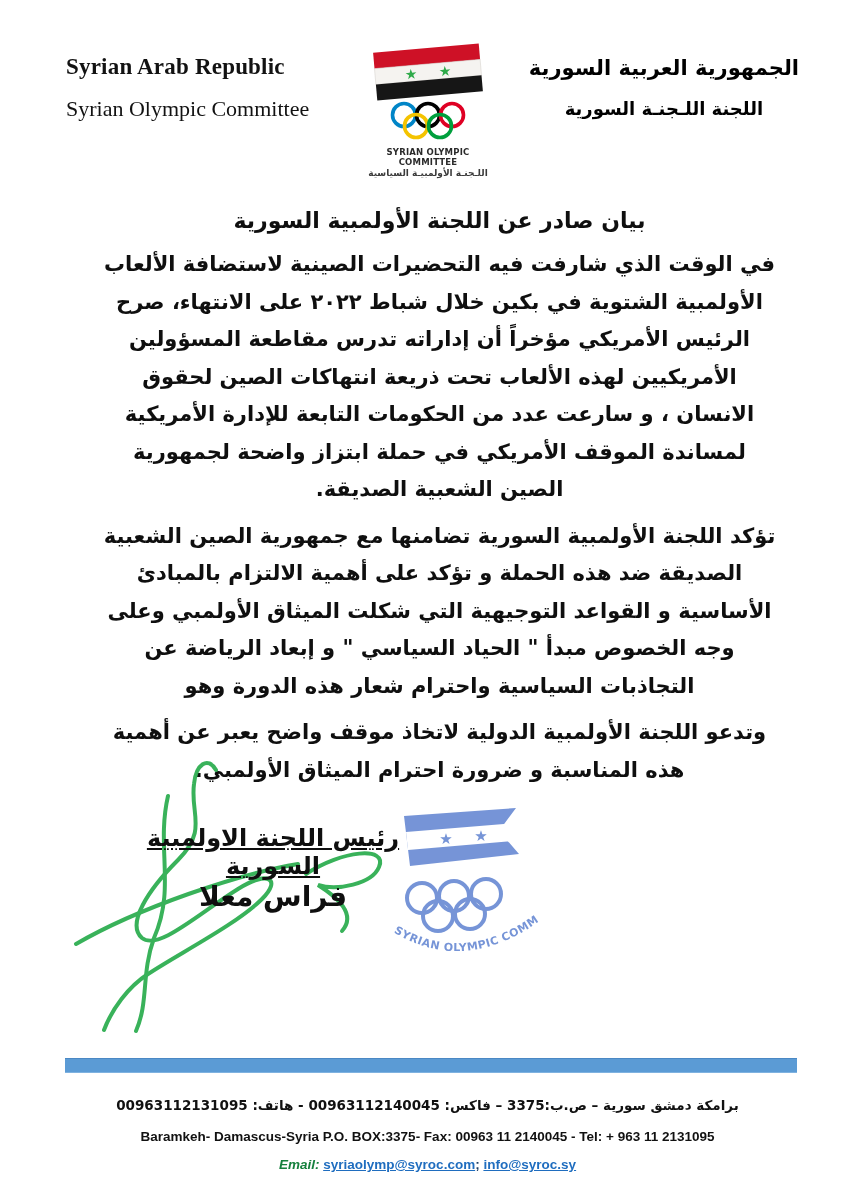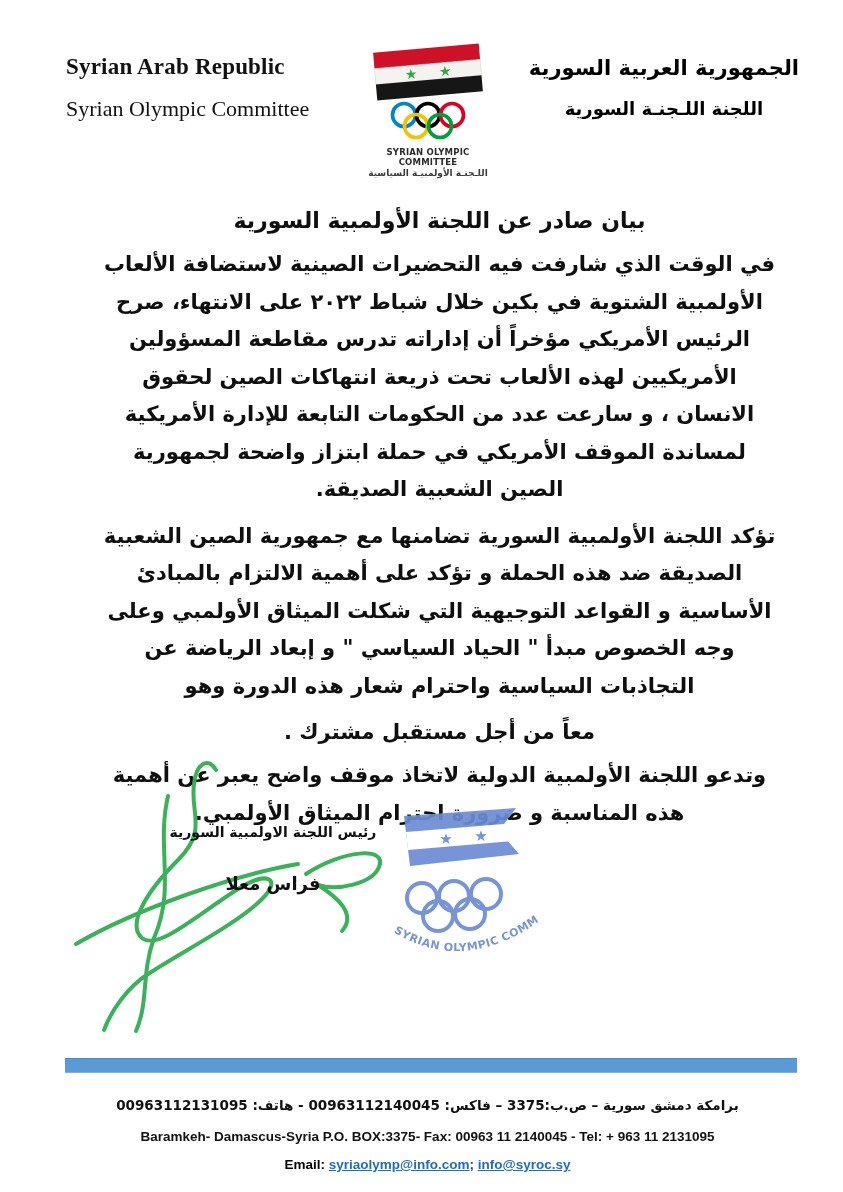--- a/index.html
+++ b/index.html
@@ -40,36 +40,36 @@
   .doc-title{font-size:22px;text-align:center;margin:0 0 13px 0;}
   .doc-body p{font-size:21px;line-height:37.5px;text-align:center;margin:0 0 9px 0;}
   .doc-body p.centered{text-align:center;}
   .slogan{font-size:21px;text-align:center;margin:15px 0 13px 0;}
   
   .sig-scribble{position:absolute;left:56px;top:738px;width:380px;height:302px;pointer-events:none;}
   .sig-text{
     position:absolute;left:128px;top:824px;width:290px;
     direction:rtl;text-align:center;font-weight:bold;color:#0f0f0f;
   }
-  .sig-title{font-size:14px;}
-  .sig-name{font-size:18px;margin-top:33px;}
+  .sig-title{font-size:24px;text-decoration:underline;}
+  .sig-name{font-size:28px;}
   .stamp{position:absolute;left:386px;top:804px;width:160px;height:170px;opacity:.92;}
   
   .footer-bar{
     position:absolute;left:65px;top:1058px;width:732px;height:13px;
     background:#5b9bd5;border-top:1.5px solid #4a88c4;border-bottom:1px solid #7fb2e0;
   }
   .footer{
     position:absolute;left:12px;right:0;top:1097px;text-align:center;
     font-family:"Liberation Sans","DejaVu Sans",sans-serif;color:#111;
   }
   .f-ar{direction:rtl;font-size:13.5px;font-weight:bold;font-family:"DejaVu Sans",sans-serif;}
   .f-en{font-size:13.5px;font-weight:bold;margin-top:16px;}
   .f-em{font-size:13.5px;font-weight:bold;margin-top:13px;}
-  .f-em .lbl{color:#000000;}
+  .f-em .lbl{color:#15803d;font-style:italic;}
   .f-em a{color:#1f6dbf;text-decoration:underline;cursor:pointer;}
   .f-em .sep{color:#1f3f66;}
 </style>
 </head>
 <body>
 
 <div class="page">
 
   <div class="header">
     <div class="header-left">
@@ -101,21 +101,20 @@
     <div class="header-right">
       <div class="hr1">الجمهورية العربية السورية</div>
       <div class="hr2">اللجنة اللـجنـة السورية</div>
     </div>
   </div>
 
   <div class="doc-body">
     <div class="doc-title">بيان صادر عن اللجنة الأولمبية السورية</div>
     <p>في الوقت الذي شارفت فيه التحضيرات الصينية لاستضافة الألعاب الأولمبية الشتوية في بكين خلال شباط ٢٠٢٢ على الانتهاء، صرح الرئيس الأمريكي مؤخراً أن إداراته تدرس مقاطعة المسؤولين الأمريكيين لهذه الألعاب تحت ذريعة انتهاكات الصين لحقوق الانسان ، و سارعت عدد من الحكومات التابعة للإدارة الأمريكية لمساندة الموقف الأمريكي في حملة ابتزاز واضحة لجمهورية الصين الشعبية الصديقة.</p>
     <p>تؤكد اللجنة الأولمبية السورية تضامنها مع جمهورية الصين الشعبية الصديقة ضد هذه الحملة و تؤكد على أهمية الالتزام بالمبادئ الأساسية و القواعد التوجيهية التي شكلت الميثاق الأولمبي وعلى وجه الخصوص مبدأ " الحياد السياسي " و إبعاد الرياضة عن التجاذبات السياسية واحترام شعار هذه الدورة وهو</p>
-    <div class="slogan">معاً من أجل مستقبل مشترك .</div>
     <p class="centered">وتدعو اللجنة الأولمبية الدولية لاتخاذ موقف واضح يعبر عن أهمية هذه المناسبة و ضرورة احترام الميثاق الأولمبي.</p>
   </div>
 
   <svg class="sig-scribble" viewBox="0 0 380 302">
     <g fill="none" stroke="#2fae52" stroke-width="4" stroke-linecap="round" opacity="0.95">
       <path d="M160,32 C152,18 140,26 138,46 C134,76 152,92 122,122 C92,152 70,186 86,200 C102,213 142,176 182,151 C212,132 226,141 206,161 C181,186 122,216 92,236 C72,249 56,271 48,292"></path>
       <path d="M112,58 C100,110 120,150 98,200 C85,236 93,263 80,293"></path>
       <path d="M20,206 C82,170 182,136 242,126"></path>
       <path d="M250,136 C286,112 332,108 323,129 C316,146 281,153 262,147 C281,159 301,176 286,193"></path>
     </g>
@@ -148,18 +147,18 @@
     </text>
   </svg>
 
   <div class="footer-bar"></div>
 
   <div class="footer">
     <div class="f-ar">برامكة دمشق سورية – ص.ب:3375 – فاكس: 00963112140045 - هاتف: 00963112131095</div>
     <div class="f-en">Baramkeh- Damascus-Syria P.O. BOX:3375- Fax: 00963 11 2140045 - Tel: + 963 11 2131095</div>
     <div class="f-em">
       <span class="lbl">Email:</span>
-      <a>syriaolymp@info.com</a><span class="sep">;</span>
+      <a>syriaolymp@syroc.com</a><span class="sep">;</span>
       <a>info@syroc.sy</a>
     </div>
   </div>
 
 </div>
 
 </body></html>

